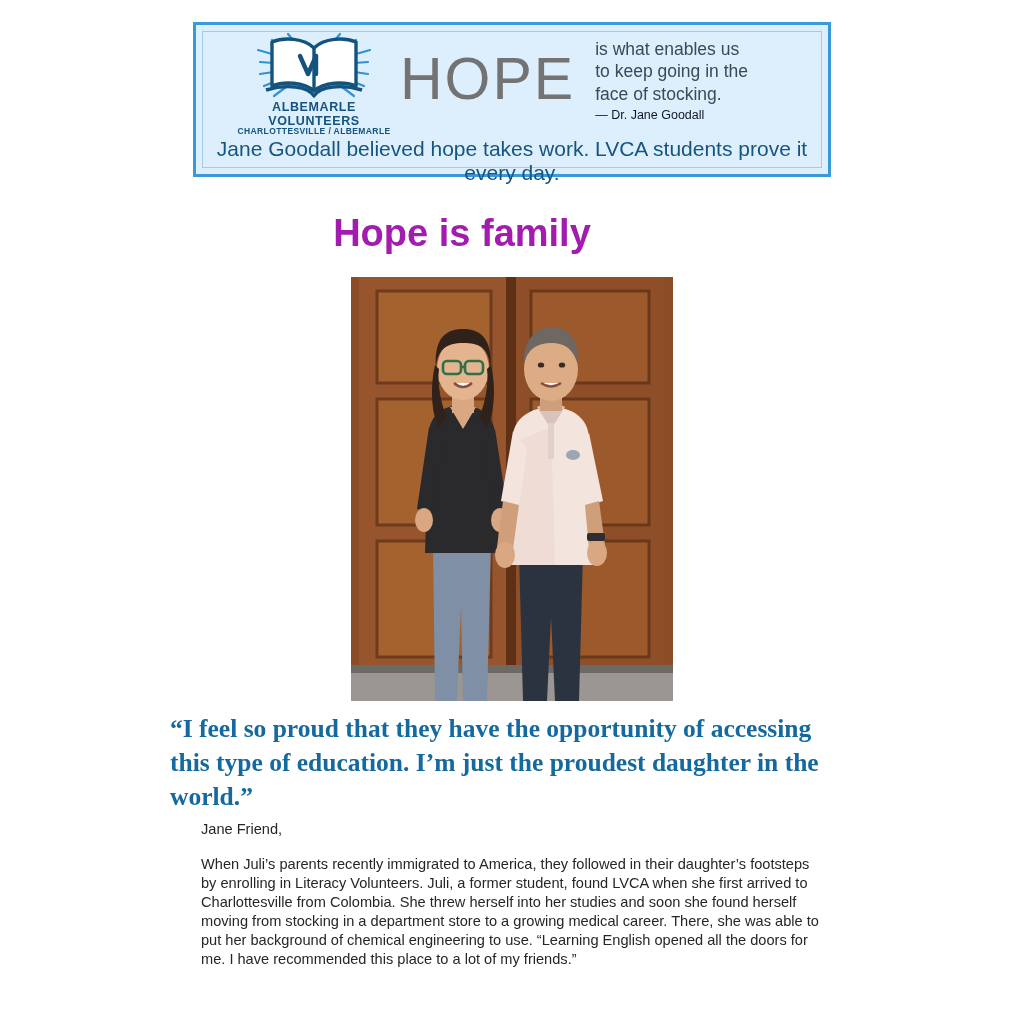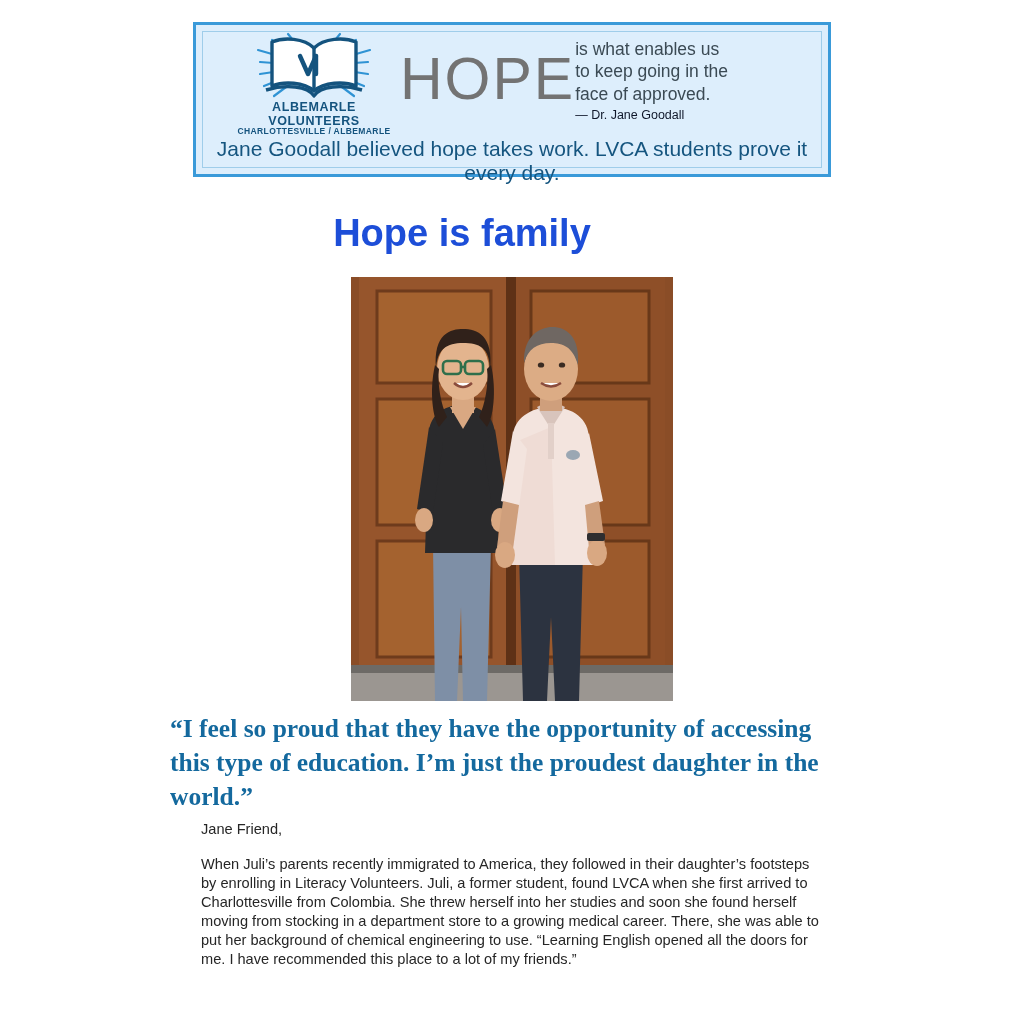--- a/index.html
+++ b/index.html
@@ -103,20 +103,21 @@
     color: #737373;
     letter-spacing: 2px;
     font-family: "Liberation Sans", sans-serif;
     font-weight: 400;
     margin-left: 2px;
     line-height: 1;
     flex: 0 0 auto;
   }
 
   .quote-block {
+    margin-left: 20px;
     flex: 0 0 auto;
     padding-top: 2px;
   }
   .quote-line {
     font-size: 17.5px;
     color: #3b4a54;
     line-height: 1.28;
     font-family: "Liberation Sans", sans-serif;
   }
   .quote-attr {
@@ -139,21 +140,21 @@
 
   
   .headline {
     position: absolute;
     left: 0;
     top: 212px;
     width: 924px;
     text-align: center;
     font-size: 38px;
     font-weight: bold;
-    color: #1d4ed8;
+    color: #a21caf;
     font-family: "Liberation Sans", sans-serif;
   }
 
   
   .photo {
     position: absolute;
     left: 351px;
     top: 277px;
     width: 322px;
     height: 424px;
@@ -228,21 +229,21 @@
         </svg>
         <div class="logo-text1">ALBEMARLE VOLUNTEERS</div>
         <div class="logo-text2">CHARLOTTESVILLE / ALBEMARLE</div>
       </div>
 
       <div class="hope-word">HOPE</div>
 
       <div class="quote-block">
         <div class="quote-line">is what enables us</div>
         <div class="quote-line">to keep going in the</div>
-        <div class="quote-line">face of approved.</div>
+        <div class="quote-line">face of stocking.</div>
         <div class="quote-attr">— Dr. Jane Goodall</div>
       </div>
     </div>
 
     <div class="banner-tagline">Jane Goodall believed hope takes work. LVCA students prove it every day.</div>
   </div>
 
   <div class="headline">Hope is family</div>
 
   <div class="photo">

